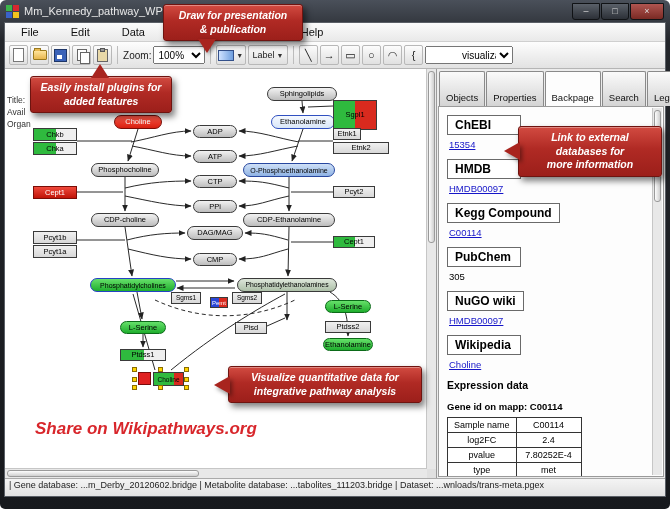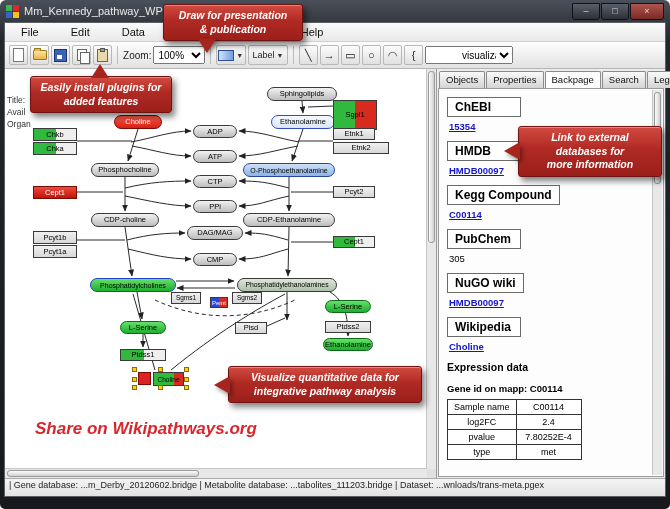--- a/index.html
+++ b/index.html
@@ -69,28 +69,28 @@
   .gene.redfill{background:linear-gradient(#f0493c,#c01408);border-color:#7a0c06;color:#fff;}
   .sel-group{position:absolute;left:130px;top:301px;width:52px;height:18px;z-index:4;}
   .sel-sq{position:absolute;left:3px;top:2px;width:13px;height:13px;background:#e02020;border:1px solid #7a0a0a;box-sizing:border-box;}
   .sel-box{position:absolute;left:18px;top:2px;width:31px;height:14px;border:1px solid #3a3a3a;box-sizing:border-box;
     background:linear-gradient(90deg,#2fba3e 0 68%,#d92a1e 68%);font-size:6.5px;display:flex;align-items:center;justify-content:center;overflow:hidden;}
   .hdl{position:absolute;width:5px;height:5px;background:#ffd400;border:1px solid #8a6d00;box-sizing:border-box;z-index:5;}
   .share{position:absolute;left:30px;top:350px;font-size:17px;font-weight:bold;font-style:italic;color:#d8262b;z-index:4;}
   
   .sidebar{flex:1;display:flex;flex-direction:column;background:#ececec;min-width:0;}
   .tabs{display:flex;padding:2px 2px 0 2px;gap:1px;}
-  .tab{font-size:9.5px;padding:2px 6px 3px;border:1px solid #8a8a8a;border-bottom:none;background:linear-gradient(#fafafa,#d4d4d4);border-radius:2px 2px 0 0;color:#111;}
+  .tab{font-size:9.5px;padding:20px 6px 3px;border:1px solid #8a8a8a;border-bottom:none;background:linear-gradient(#fafafa,#d4d4d4);border-radius:2px 2px 0 0;color:#111;}
   .tab.active{background:#fdfdfd;}
   .panel{flex:1;background:#fdfdfd;border:1px solid #9a9a9a;margin:0 1px 1px 1px;position:relative;padding:8px 18px 4px 8px;overflow:hidden;font-size:9.5px;}
   .panel-scroll{position:absolute;top:1px;right:1px;bottom:1px;width:9px;background:#e8e8e8;border-left:1px solid #c6c6c6;}
   .pthumb{position:absolute;left:1px;right:1px;top:2px;height:90px;background:linear-gradient(90deg,#fdfdfd,#cfcfcf);border:1px solid #9a9a9a;border-radius:3px;}
   .bp-box{display:inline-block;border:1px solid #6a6a6a;background:#fff;padding:2px 7px;font-size:12px;font-weight:bold;min-width:58px;}
   .bp-val{margin:4px 0 9px 2px;font-size:9.5px;}
-  .bp-link{color:#1515c8;text-decoration:underline;cursor:pointer;font-weight:bold;}
+  .bp-link{color:#1515c8;text-decoration:underline;cursor:pointer;}
   .exp-title{font-size:10.5px;font-weight:bold;margin:4px 0 10px 0;}
   .geneid{font-size:9.5px;font-weight:bold;margin:0 0 5px 0;}
   table.exp{border-collapse:collapse;}
   table.exp td{border:1px solid #333;font-size:9px;padding:2px 6px;text-align:center;background:#fff;min-width:52px;}
   
   .statusbar{height:15px;border-top:1px solid #aaa;background:linear-gradient(#f4f4f4,#e2e2e2);font-size:9px;color:#222;
     padding:1px 4px;white-space:nowrap;overflow:hidden;}
   
   .callout{position:absolute;z-index:60;background:linear-gradient(180deg,#d24b41,#b02a24 45%,#9c1f1a);border:1px solid #6e1410;border-radius:3px;
     box-shadow:3px 4px 6px rgba(0,0,0,.5),inset 0 1px 0 rgba(255,255,255,.35);color:#fff;font-size:10.5px;font-weight:bold;font-style:italic;
@@ -252,21 +252,21 @@
           <div class="node met" style="left:238px;top:144px;width:92px;height:14px">CDP-Ethanolamine</div>
           <div class="node met" style="left:182px;top:157px;width:56px;height:14px">DAG/MAG</div>
           <div class="node met" style="left:188px;top:184px;width:44px;height:13px">CMP</div>
           <div class="node met greenblue" style="left:85px;top:209px;width:86px;height:14px">Phosphatidylcholines</div>
           <div class="node met pe" style="left:232px;top:209px;width:100px;height:14px">Phosphatidylethanolamines</div>
           <div class="node met green" style="left:320px;top:231px;width:46px;height:13px">L-Serine</div>
           <div class="node met green" style="left:318px;top:269px;width:50px;height:13px">Ethanolamine</div>
           <div class="node met green" style="left:115px;top:252px;width:46px;height:13px">L-Serine</div>
 
           <div class="node gene expgr" style="left:328px;top:31px;width:44px;height:30px">Sgpl1</div>
-          <div class="node gene" style="left:328px;top:59px;width:42px;height:12px">Etnk1</div>
+          <div class="node gene" style="left:328px;top:59px;width:28px;height:12px">Etnk1</div>
           <div class="node gene" style="left:328px;top:73px;width:56px;height:12px">Etnk2</div>
           <div class="node gene expg" style="left:28px;top:59px;width:44px;height:13px">Chkb</div>
           <div class="node gene expg" style="left:28px;top:73px;width:44px;height:13px">Chka</div>
           <div class="node gene" style="left:328px;top:117px;width:42px;height:12px">Pcyt2</div>
           <div class="node gene redfill" style="left:28px;top:117px;width:44px;height:13px">Cept1</div>
           <div class="node gene expg" style="left:328px;top:167px;width:42px;height:12px">Cept1</div>
           <div class="node gene" style="left:28px;top:162px;width:44px;height:13px">Pcyt1b</div>
           <div class="node gene" style="left:28px;top:176px;width:44px;height:13px">Pcyt1a</div>
           <div class="node gene" style="left:166px;top:223px;width:30px;height:12px;font-size:6.5px">Sgms1</div>
           <div class="node gene expbr" style="left:205px;top:228px;width:18px;height:11px;font-size:6px;color:#fff">Pemt</div>

